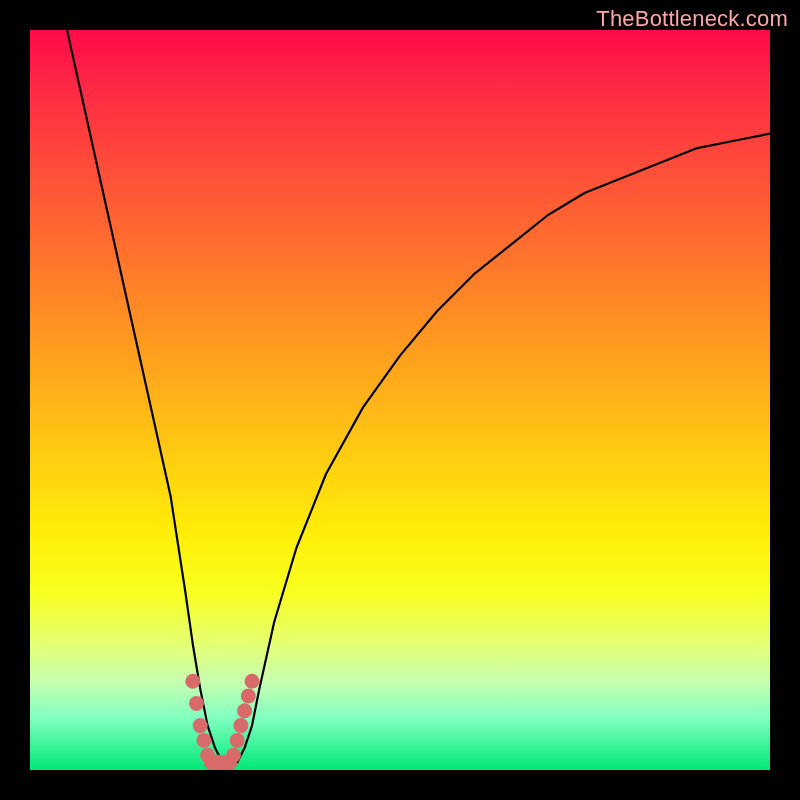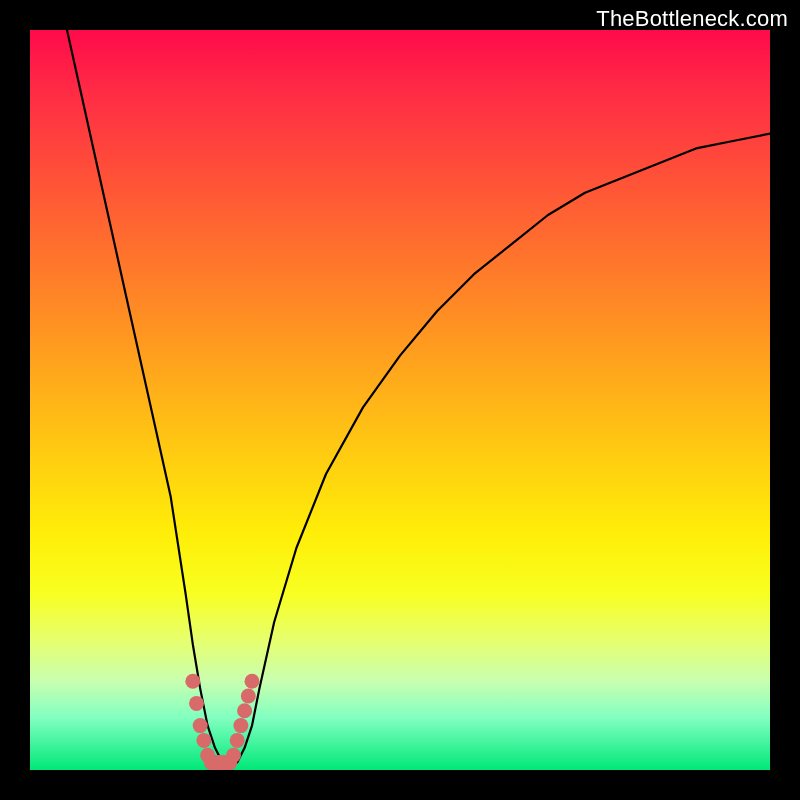--- a/index.html
+++ b/index.html
@@ -31,21 +31,21 @@
       #80ffc0 93%,
       #00e878 100%
     );
   }
   .watermark {
     position: absolute;
     top: 6px;
     right: 12px;
     font-family: Arial, Helvetica, sans-serif;
     font-size: 22px;
-    color: #ffffff;
+    color: #fca5a5;
     letter-spacing: 0.2px;
     user-select: none;
   }
   svg.curve {
     position: absolute;
     left: 0; top: 0;
     width: 740px;
     height: 740px;
     overflow: visible;
   }

